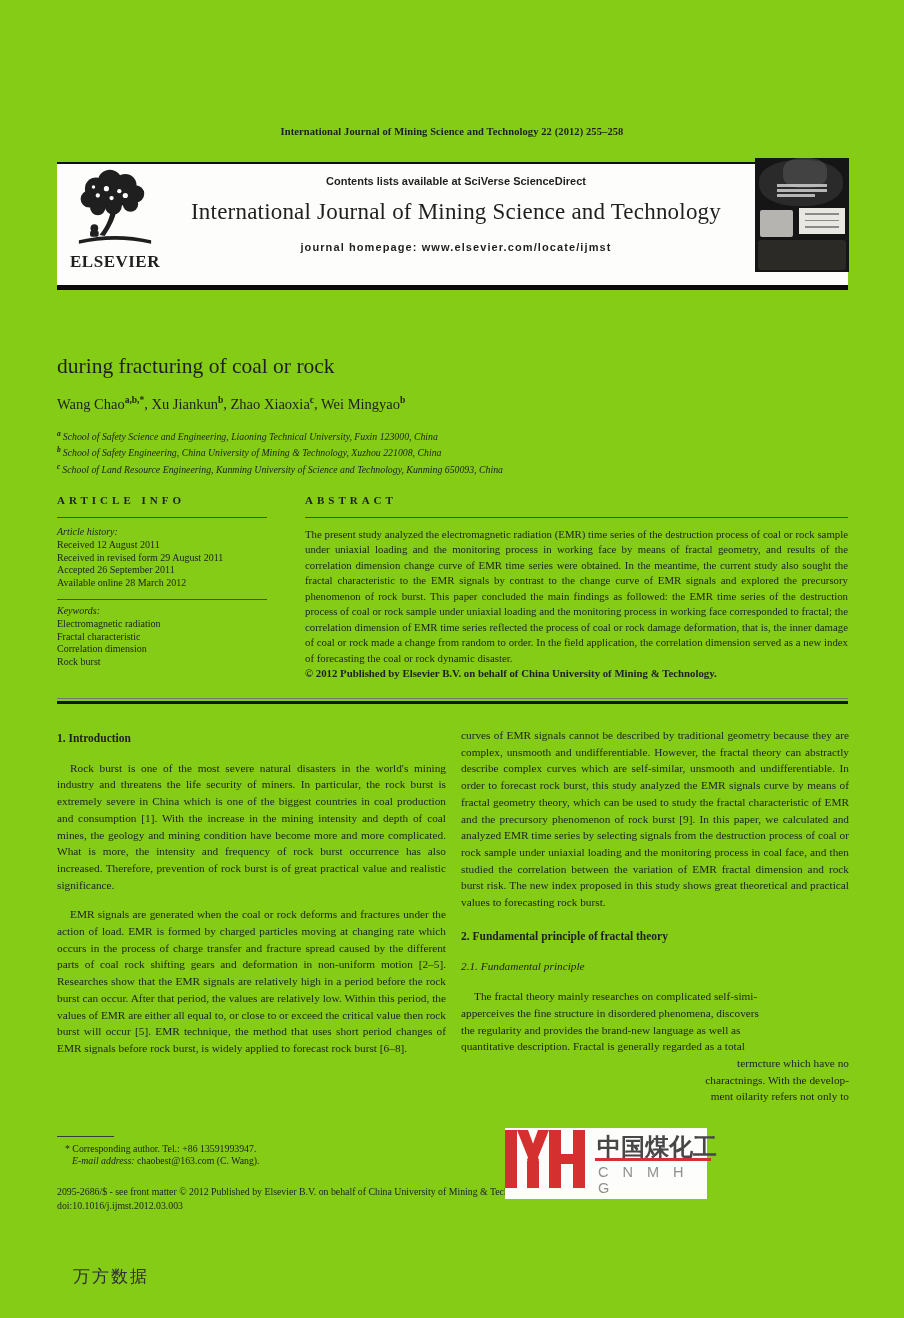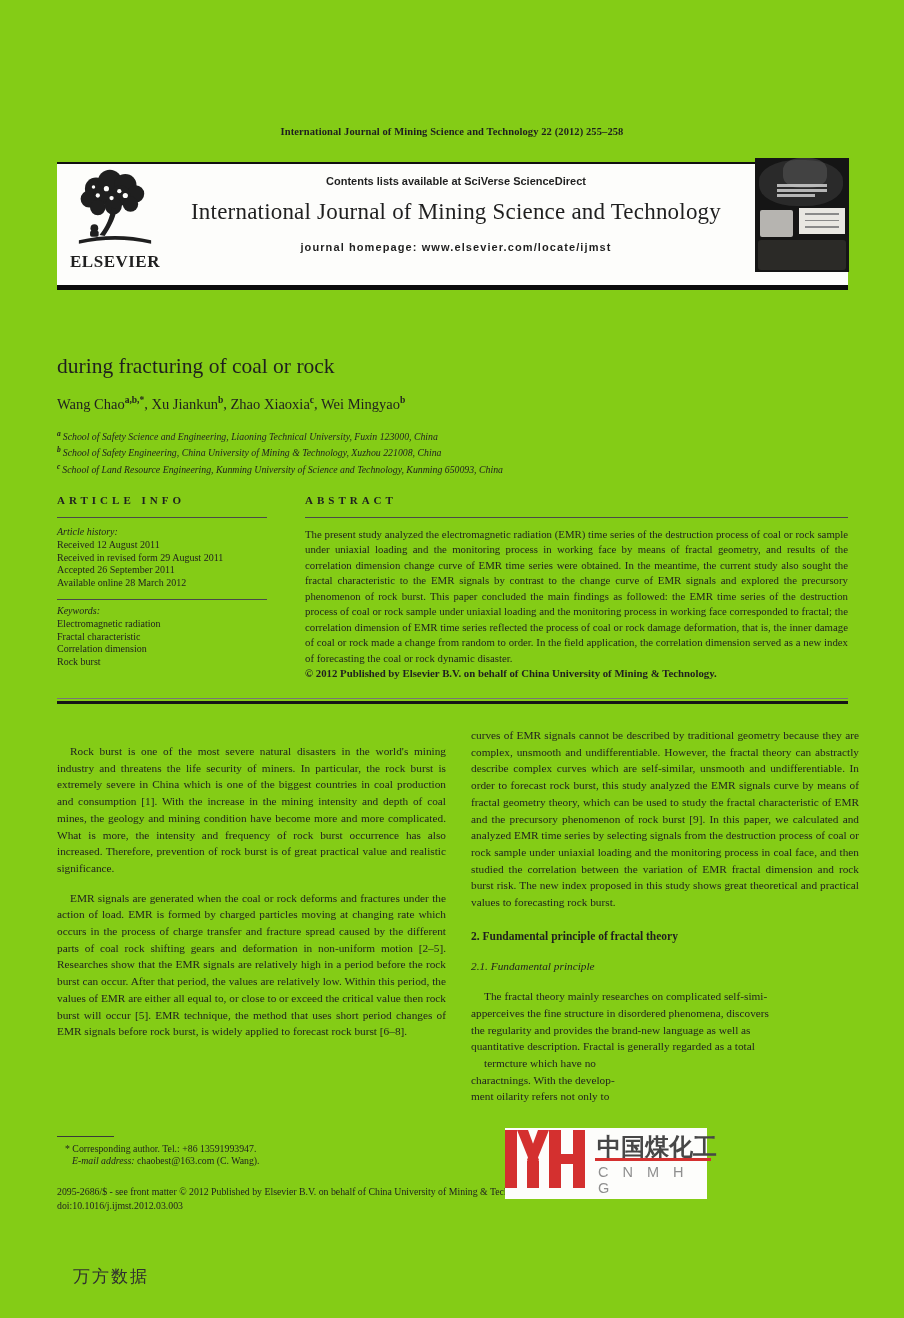--- a/index.html
+++ b/index.html
@@ -46,32 +46,32 @@
   .rule-bottom-b{top:701px;left:57px;width:791px;height:2.5px;background:#161616;}
   .info-col{left:57px;width:232px;font-size:10px;line-height:12.8px;}
   .history-block{top:526px;}
   .kw-block{top:605px;}
   .em-label{font-style:italic;}
   .abstract-text{top:527px;left:305px;width:543px;font-size:10.8px;line-height:15.45px;text-align:justify;}
   .abstract-copyright{text-align:left;font-weight:600;}
   
   .col{width:389px;font-size:11.3px;line-height:16.7px;text-align:justify;}
   .col-left{top:730px;left:57px;}
-  .col-right{top:727px;left:471px;width:388px;}
+  .col-right{top:727px;left:461px;width:388px;}
   .col h2{font-size:11.5px;font-weight:700;margin:0;text-align:left;}
   .col h3{font-size:11.3px;font-weight:400;font-style:italic;margin:0;text-align:left;}
   .col p{margin:0;text-indent:13px;}
   .col p.first{margin-top:13px;}
   .col p.no-indent{text-indent:0;}
   .gap-s{height:14px;}
   .gap-m{height:17px;}
   .frac-lines{margin-top:13px;text-align:left;}
   .frac-lines div{white-space:nowrap;}
   .frac-lines div:first-of-type{padding-left:13px;}
-  .frag-row{display:flex;justify-content:flex-start;white-space:nowrap;}
+  .frag-row{display:flex;justify-content:flex-end;white-space:nowrap;}
   
   .footnote{top:1136px;left:57px;width:389px;font-size:9.8px;line-height:12.4px;text-align:left;}
   .footnote-rule{width:57px;border-top:1px solid #3a3a3a;margin-bottom:6px;}
   .footnote .l1{padding-left:8px;}
   .footnote .l2{padding-left:15px;}
   .em{font-style:italic;}
   .footer{top:1185px;left:57px;width:791px;font-size:9.8px;line-height:13.5px;}
   .wanfang{top:1265px;left:73px;font-family:"DejaVu Sans",sans-serif;font-size:17px;letter-spacing:2px;color:#2f2f2f;}
   
   .watermark{top:1128px;left:505px;width:202px;height:71px;background:#fdfdfb;}
@@ -193,20 +193,21 @@
         <div class="info-line">Rock burst</div>
       </div>
   </div>
 
   <div class="abs abstract-text">
     <div>The present study analyzed the electromagnetic radiation (EMR) time series of the destruction process of coal or rock sample under uniaxial loading and the monitoring process in working face by means of fractal geometry, and results of the correlation dimension change curve of EMR time series were obtained. In the meantime, the current study also sought the fractal characteristic to the EMR signals by contrast to the change curve of EMR signals and explored the precursory phenomenon of rock burst. This paper concluded the main findings as followed: the EMR time series of the destruction process of coal or rock sample under uniaxial loading and the monitoring process in working face corresponded to fractal; the correlation dimension of EMR time series reflected the process of coal or rock damage deformation, that is, the inner damage of coal or rock made a change from random to order. In the field application, the correlation dimension served as a new index of forecasting the coal or rock dynamic disaster.</div>
     <div class="abstract-copyright">© 2012 Published by Elsevier B.V. on behalf of China University of Mining &amp; Technology.</div>
   </div>
 
   <div class="abs col col-left">
+    <h2>1. Introduction</h2>
     <div>
 
     <p class="first">Rock burst is one of the most severe natural disasters in the world's mining industry and threatens the life security of miners. In particular, the rock burst is extremely severe in China which is one of the biggest countries in coal production and consumption [1]. With the increase in the mining intensity and depth of coal mines, the geology and mining condition have become more and more complicated. What is more, the intensity and frequency of rock burst occurrence has also increased. Therefore, prevention of rock burst is of great practical value and realistic significance.</p>
         <p class="first">EMR signals are generated when the coal or rock deforms and fractures under the action of load. EMR is formed by charged particles moving at changing rate which occurs in the process of charge transfer and fracture spread caused by the different parts of coal rock shifting gears and deformation in non-uniform motion [2–5]. Researches show that the EMR signals are relatively high in a period before the rock burst can occur. After that period, the values are relatively low. Within this period, the values of EMR are either all equal to, or close to or exceed the critical value then rock burst will occur [5]. EMR technique, the method that uses short period changes of EMR signals before rock burst, is widely applied to forecast rock burst [6–8].</p>
       </div>
   </div>
 
   <div class="abs col col-right">
     <p class="no-indent">curves of EMR signals cannot be described by traditional geometry because they are complex, unsmooth and undifferentiable. However, the fractal theory can abstractly describe complex curves which are self-similar, unsmooth and undifferentiable. In order to forecast rock burst, this study analyzed the EMR signals curve by means of fractal geometry theory, which can be used to study the fractal characteristic of EMR and the precursory phenomenon of rock burst [9]. In this paper, we calculated and analyzed EMR time series by selecting signals from the destruction process of coal or rock sample under uniaxial loading and the monitoring process in coal face, and then studied the correlation between the variation of EMR fractal dimension and rock burst risk. The new index proposed in this study shows great theoretical and practical values to forecasting rock burst.</p>
     <div class="gap-m"></div>

